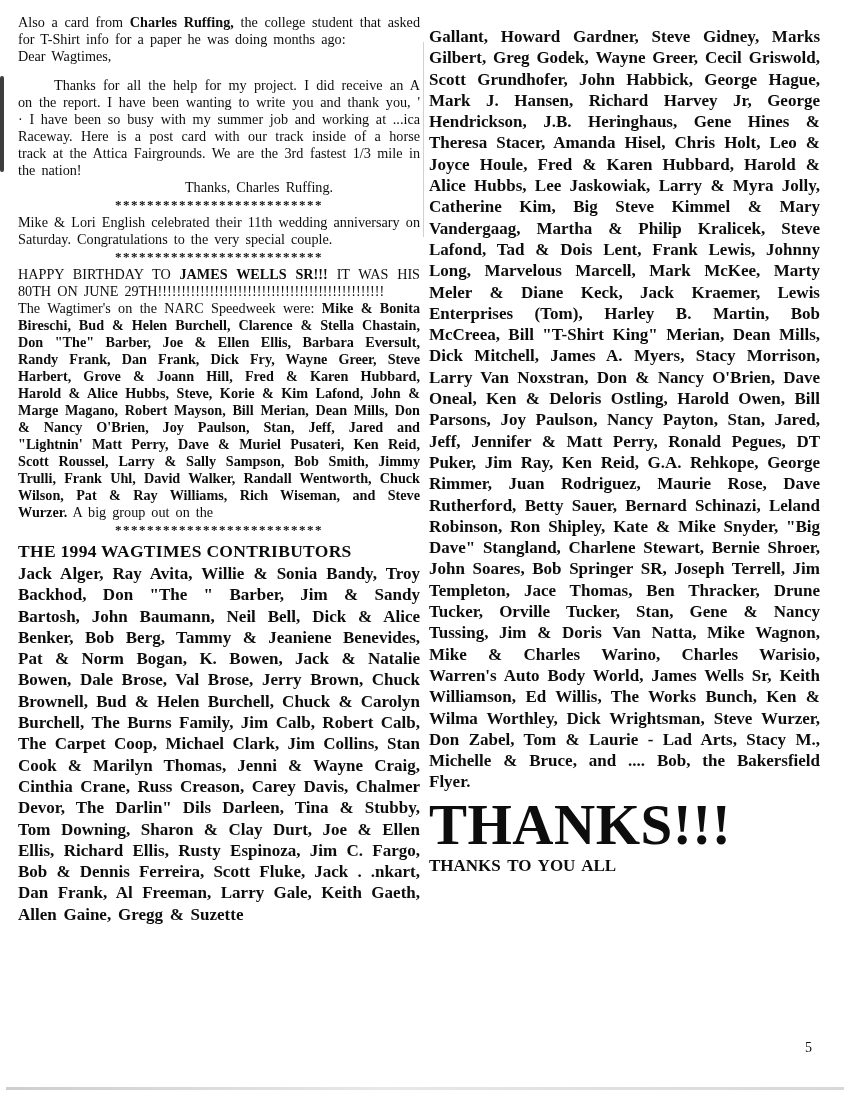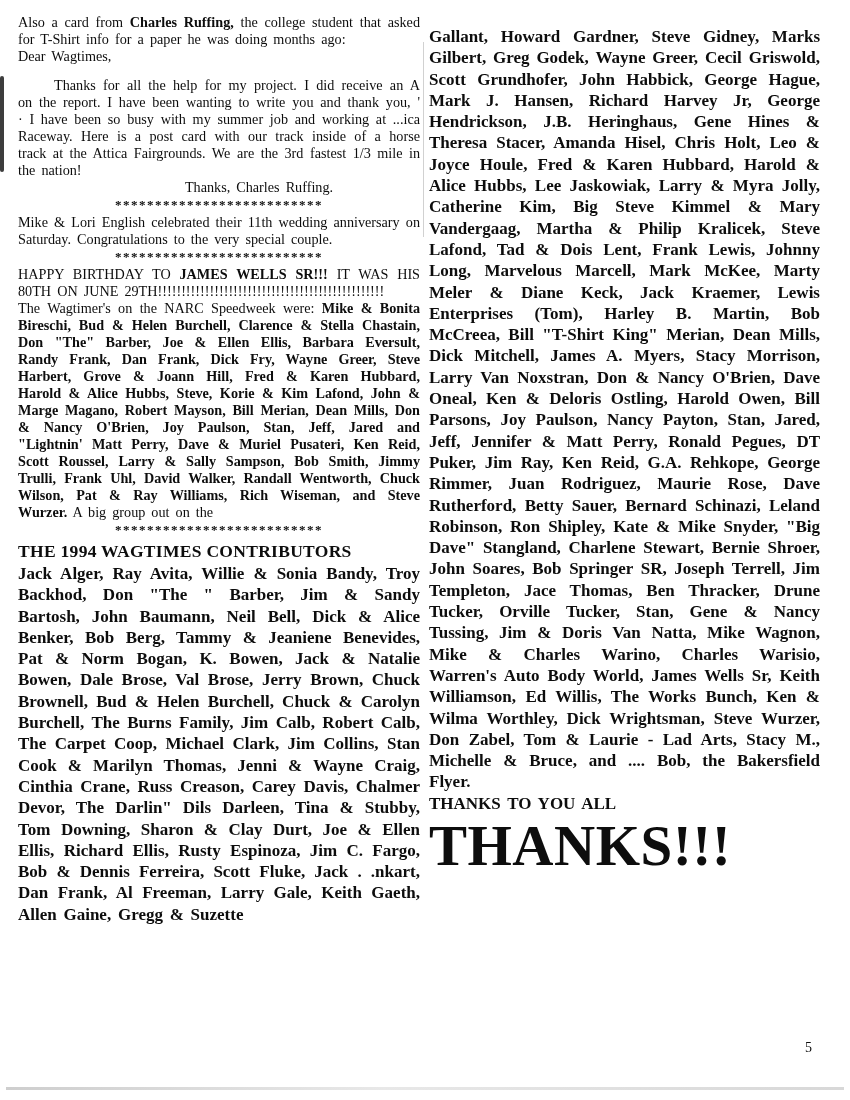--- a/index.html
+++ b/index.html
@@ -47,20 +47,20 @@
       <div class="blk letter"><span>Mike &amp; Lori English celebrated their 11th wedding anniversary on Saturday. Congratulations to the very special couple.</span></div>
       <div class="blk stars">**************************</div>
       <div class="blk letter"><span>HAPPY BIRTHDAY TO </span><span class="b">JAMES WELLS SR!!!</span><span> IT WAS HIS 80TH ON JUNE 29TH!!!!!!!!!!!!!!!!!!!!!!!!!!!!!!!!!!!!!!!!!!!!!!!!</span></div>
       <div class="blk letter"><span>The Wagtimer's on the NARC Speedweek were: </span><span class="b">Mike &amp; Bonita Bireschi, Bud &amp; Helen Burchell, Clarence &amp; Stella Chastain, Don "The" Barber, Joe &amp; Ellen Ellis, Barbara Eversult, Randy Frank, Dan Frank, Dick Fry, Wayne Greer, Steve Harbert, Grove &amp; Joann Hill, Fred &amp; Karen Hubbard, Harold &amp; Alice Hubbs, Steve, Korie &amp; Kim Lafond, John &amp; Marge Magano, Robert Mayson, Bill Merian, Dean Mills, Don &amp; Nancy O'Brien, Joy Paulson, Stan, Jeff, Jared and "Lightnin' Matt Perry, Dave &amp; Muriel Pusateri, Ken Reid, Scott Roussel, Larry &amp; Sally Sampson, Bob Smith, Jimmy Trulli, Frank Uhl, David Walker, Randall Wentworth, Chuck Wilson, Pat &amp; Ray Williams, Rich Wiseman, and Steve Wurzer.</span><span> A big group out on the</span></div>
       <div class="blk stars">**************************</div>
       <div class="blk header"><span>THE 1994 WAGTIMES CONTRIBUTORS</span></div>
       <div class="blk list"><span class="b">Jack Alger, Ray Avita, Willie &amp; Sonia Bandy, Troy Backhod, Don "The " Barber, Jim &amp; Sandy Bartosh, John Baumann, Neil Bell, Dick &amp; Alice Benker, Bob Berg, Tammy &amp; Jeaniene Benevides, Pat &amp; Norm Bogan, K. Bowen, Jack &amp; Natalie Bowen, Dale Brose, Val Brose, Jerry Brown, Chuck Brownell, Bud &amp; Helen Burchell, Chuck &amp; Carolyn Burchell, The Burns Family, Jim Calb, Robert Calb, The Carpet Coop, Michael Clark, Jim Collins, Stan Cook &amp; Marilyn Thomas, Jenni &amp; Wayne Craig, Cinthia Crane, Russ Creason, Carey Davis, Chalmer Devor, The Darlin" Dils Darleen, Tina &amp; Stubby, Tom Downing, Sharon &amp; Clay Durt, Joe &amp; Ellen Ellis, Richard Ellis, Rusty Espinoza, Jim C. Fargo, Bob &amp; Dennis Ferreira, Scott Fluke, Jack . .nkart, Dan Frank, Al Freeman, Larry Gale, Keith Gaeth, Allen Gaine, Gregg &amp; Suzette</span></div>
     </div>
   <div class="col col-right">
       <div class="blk list"><span class="b">Gallant, Howard Gardner, Steve Gidney, Marks Gilbert, Greg Godek, Wayne Greer, Cecil Griswold, Scott Grundhofer, John Habbick, George Hague, Mark J. Hansen, Richard Harvey Jr, George Hendrickson, J.B. Heringhaus, Gene Hines &amp; Theresa Stacer, Amanda Hisel, Chris Holt, Leo &amp; Joyce Houle, Fred &amp; Karen Hubbard, Harold &amp; Alice Hubbs, Lee Jaskowiak, Larry &amp; Myra Jolly, Catherine Kim, Big Steve Kimmel &amp; Mary Vandergaag, Martha &amp; Philip Kralicek, Steve Lafond, Tad &amp; Dois Lent, Frank Lewis, Johnny Long, Marvelous Marcell, Mark McKee, Marty Meler &amp; Diane Keck, Jack Kraemer, Lewis Enterprises (Tom), Harley B. Martin, Bob McCreea, Bill "T-Shirt King" Merian, Dean Mills, Dick Mitchell, James A. Myers, Stacy Morrison, Larry Van Noxstran, Don &amp; Nancy O'Brien, Dave Oneal, Ken &amp; Deloris Ostling, Harold Owen, Bill Parsons, Joy Paulson, Nancy Payton, Stan, Jared, Jeff, Jennifer &amp; Matt Perry, Ronald Pegues, DT Puker, Jim Ray, Ken Reid, G.A. Rehkope, George Rimmer, Juan Rodriguez, Maurie Rose, Dave Rutherford, Betty Sauer, Bernard Schinazi, Leland Robinson, Ron Shipley, Kate &amp; Mike Snyder, "Big Dave" Stangland, Charlene Stewart, Bernie Shroer, John Soares, Bob Springer SR, Joseph Terrell, Jim Templeton, Jace Thomas, Ben Thracker, Drune Tucker, Orville Tucker, Stan, Gene &amp; Nancy Tussing, Jim &amp; Doris Van Natta, Mike Wagnon, Mike &amp; Charles Warino, Charles Warisio, Warren's Auto Body World, James Wells Sr, Keith Williamson, Ed Willis, The Works Bunch, Ken &amp; Wilma Worthley, Dick Wrightsman, Steve Wurzer, Don Zabel, Tom &amp; Laurie - Lad Arts, Stacy M., Michelle &amp; Bruce, and .... Bob, the Bakersfield Flyer.</span></div>
+      <div class="blk thanks-big"><span class="b">THANKS!!!</span></div>
       <div class="blk list"><span class="b">THANKS TO YOU ALL</span></div>
-      <div class="blk thanks-big"><span class="b">THANKS!!!</span></div>
     </div>
   <div class="page-number">5</div>
   <div class="artifact edge"></div>
   <div class="artifact bottom"></div>
   <div class="artifact gutter"></div>
 </div>
 
 </body></html>

